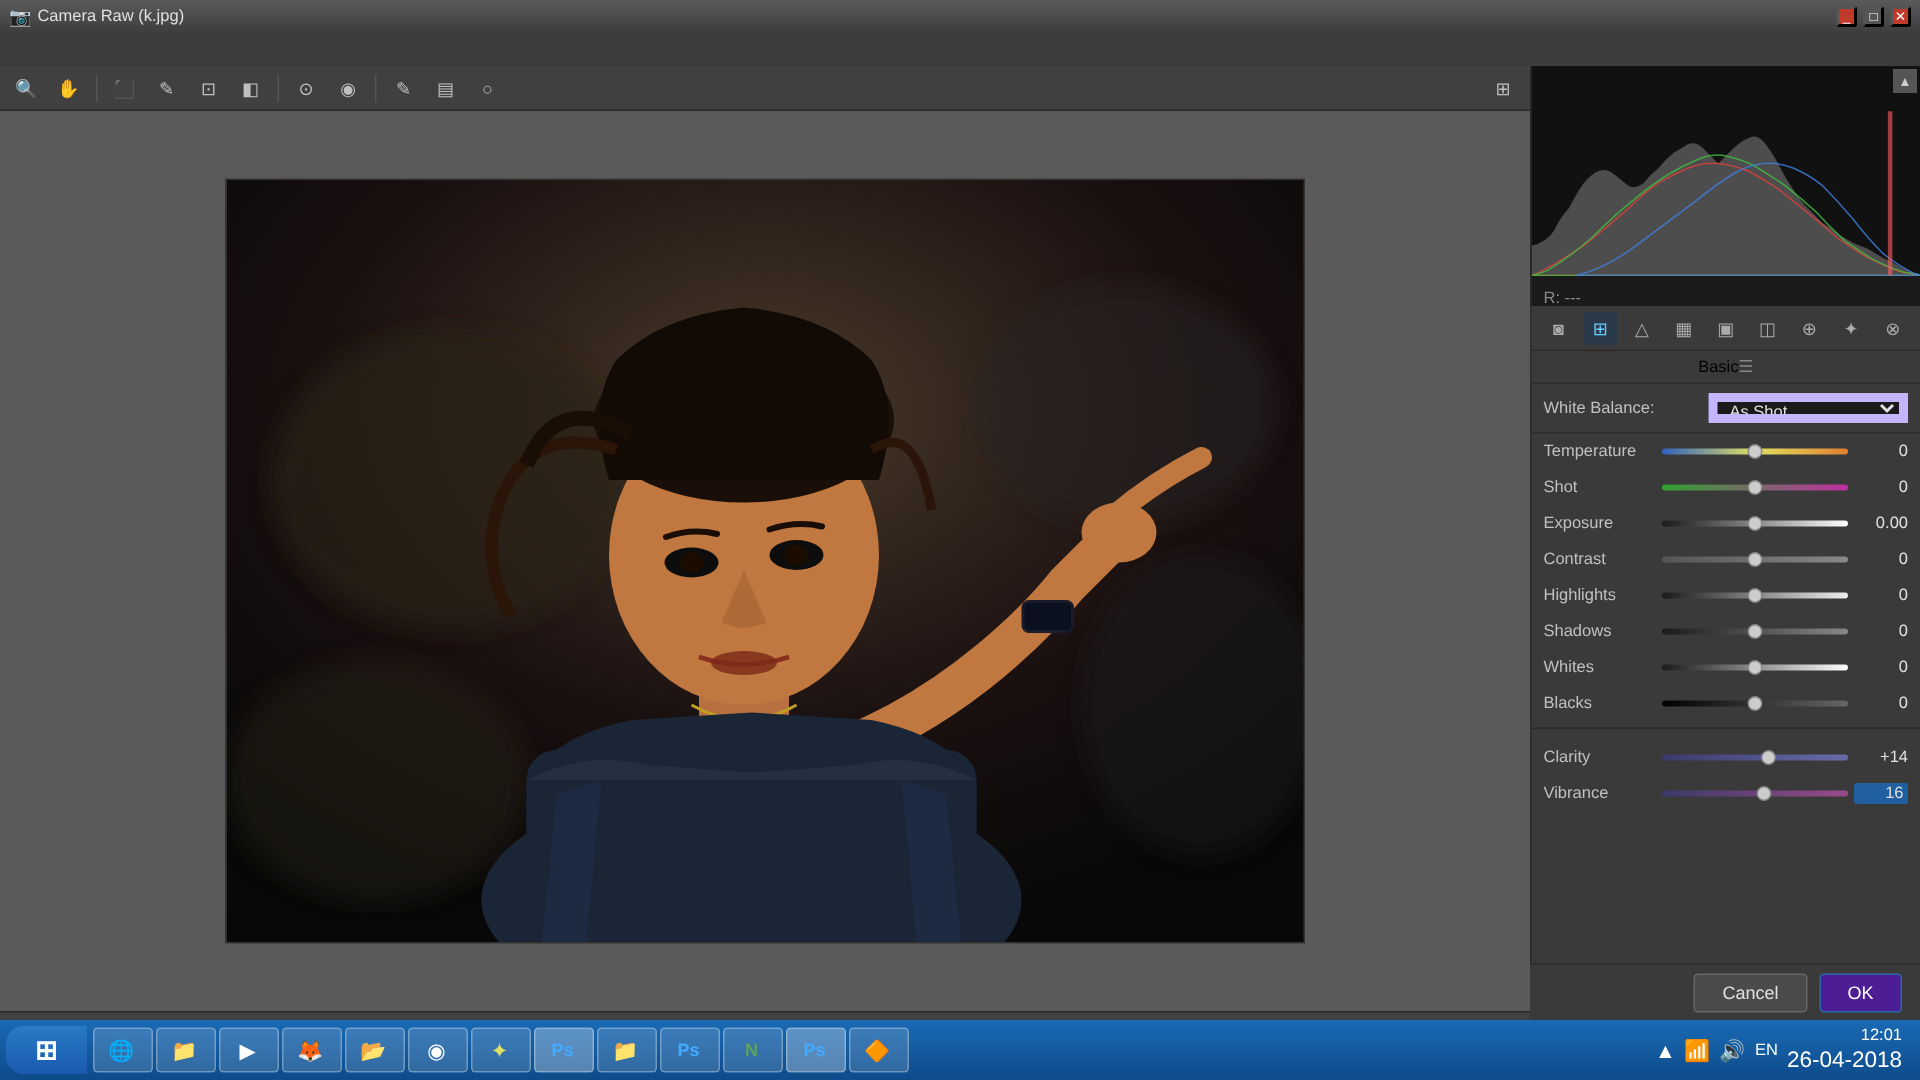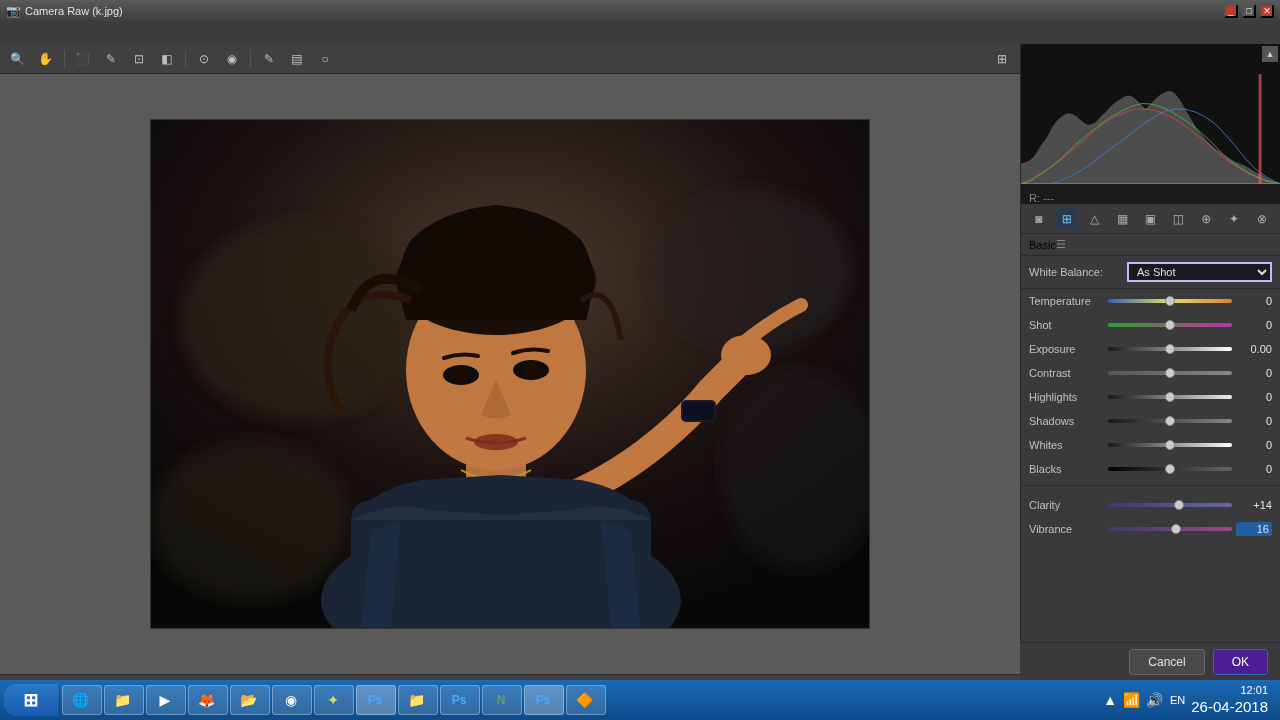--- a/index.html
+++ b/index.html
@@ -156,40 +156,40 @@
       scrollbar-color: #555 #2a2a2a;
     }
     .panel-content::-webkit-scrollbar { width: 8px; }
     .panel-content::-webkit-scrollbar-track { background: #2a2a2a; }
     .panel-content::-webkit-scrollbar-thumb { background: #555; }
 
     
     .panel-header {
       display: flex;
       align-items: center;
-      justify-content: flex-start;
+      justify-content: center;
       padding: 4px 8px;
       background: #3a3a3a;
       border-bottom: 1px solid #2a2a2a;
     }
 
     
     .wb-row {
       display: flex;
       align-items: center;
       padding: 6px 8px;
       border-bottom: 1px solid #2a2a2a;
-      gap: 8px;
+      gap: 20px;
     }
     .wb-label { color: #c0c0c0; width: 90px; font-size: 11px; }
     .wb-select {
       flex: 1;
       height: 20px;
       background: #1a1a1a;
-      border: 2px solid #c4b5fd;
+      border: 6px solid #c4b5fd;
       color: #e0e0e0;
       font-size: 11px;
       padding: 0 4px;
       cursor: pointer;
     }
 
     
     .slider-row {
       display: flex;
       align-items: center;

